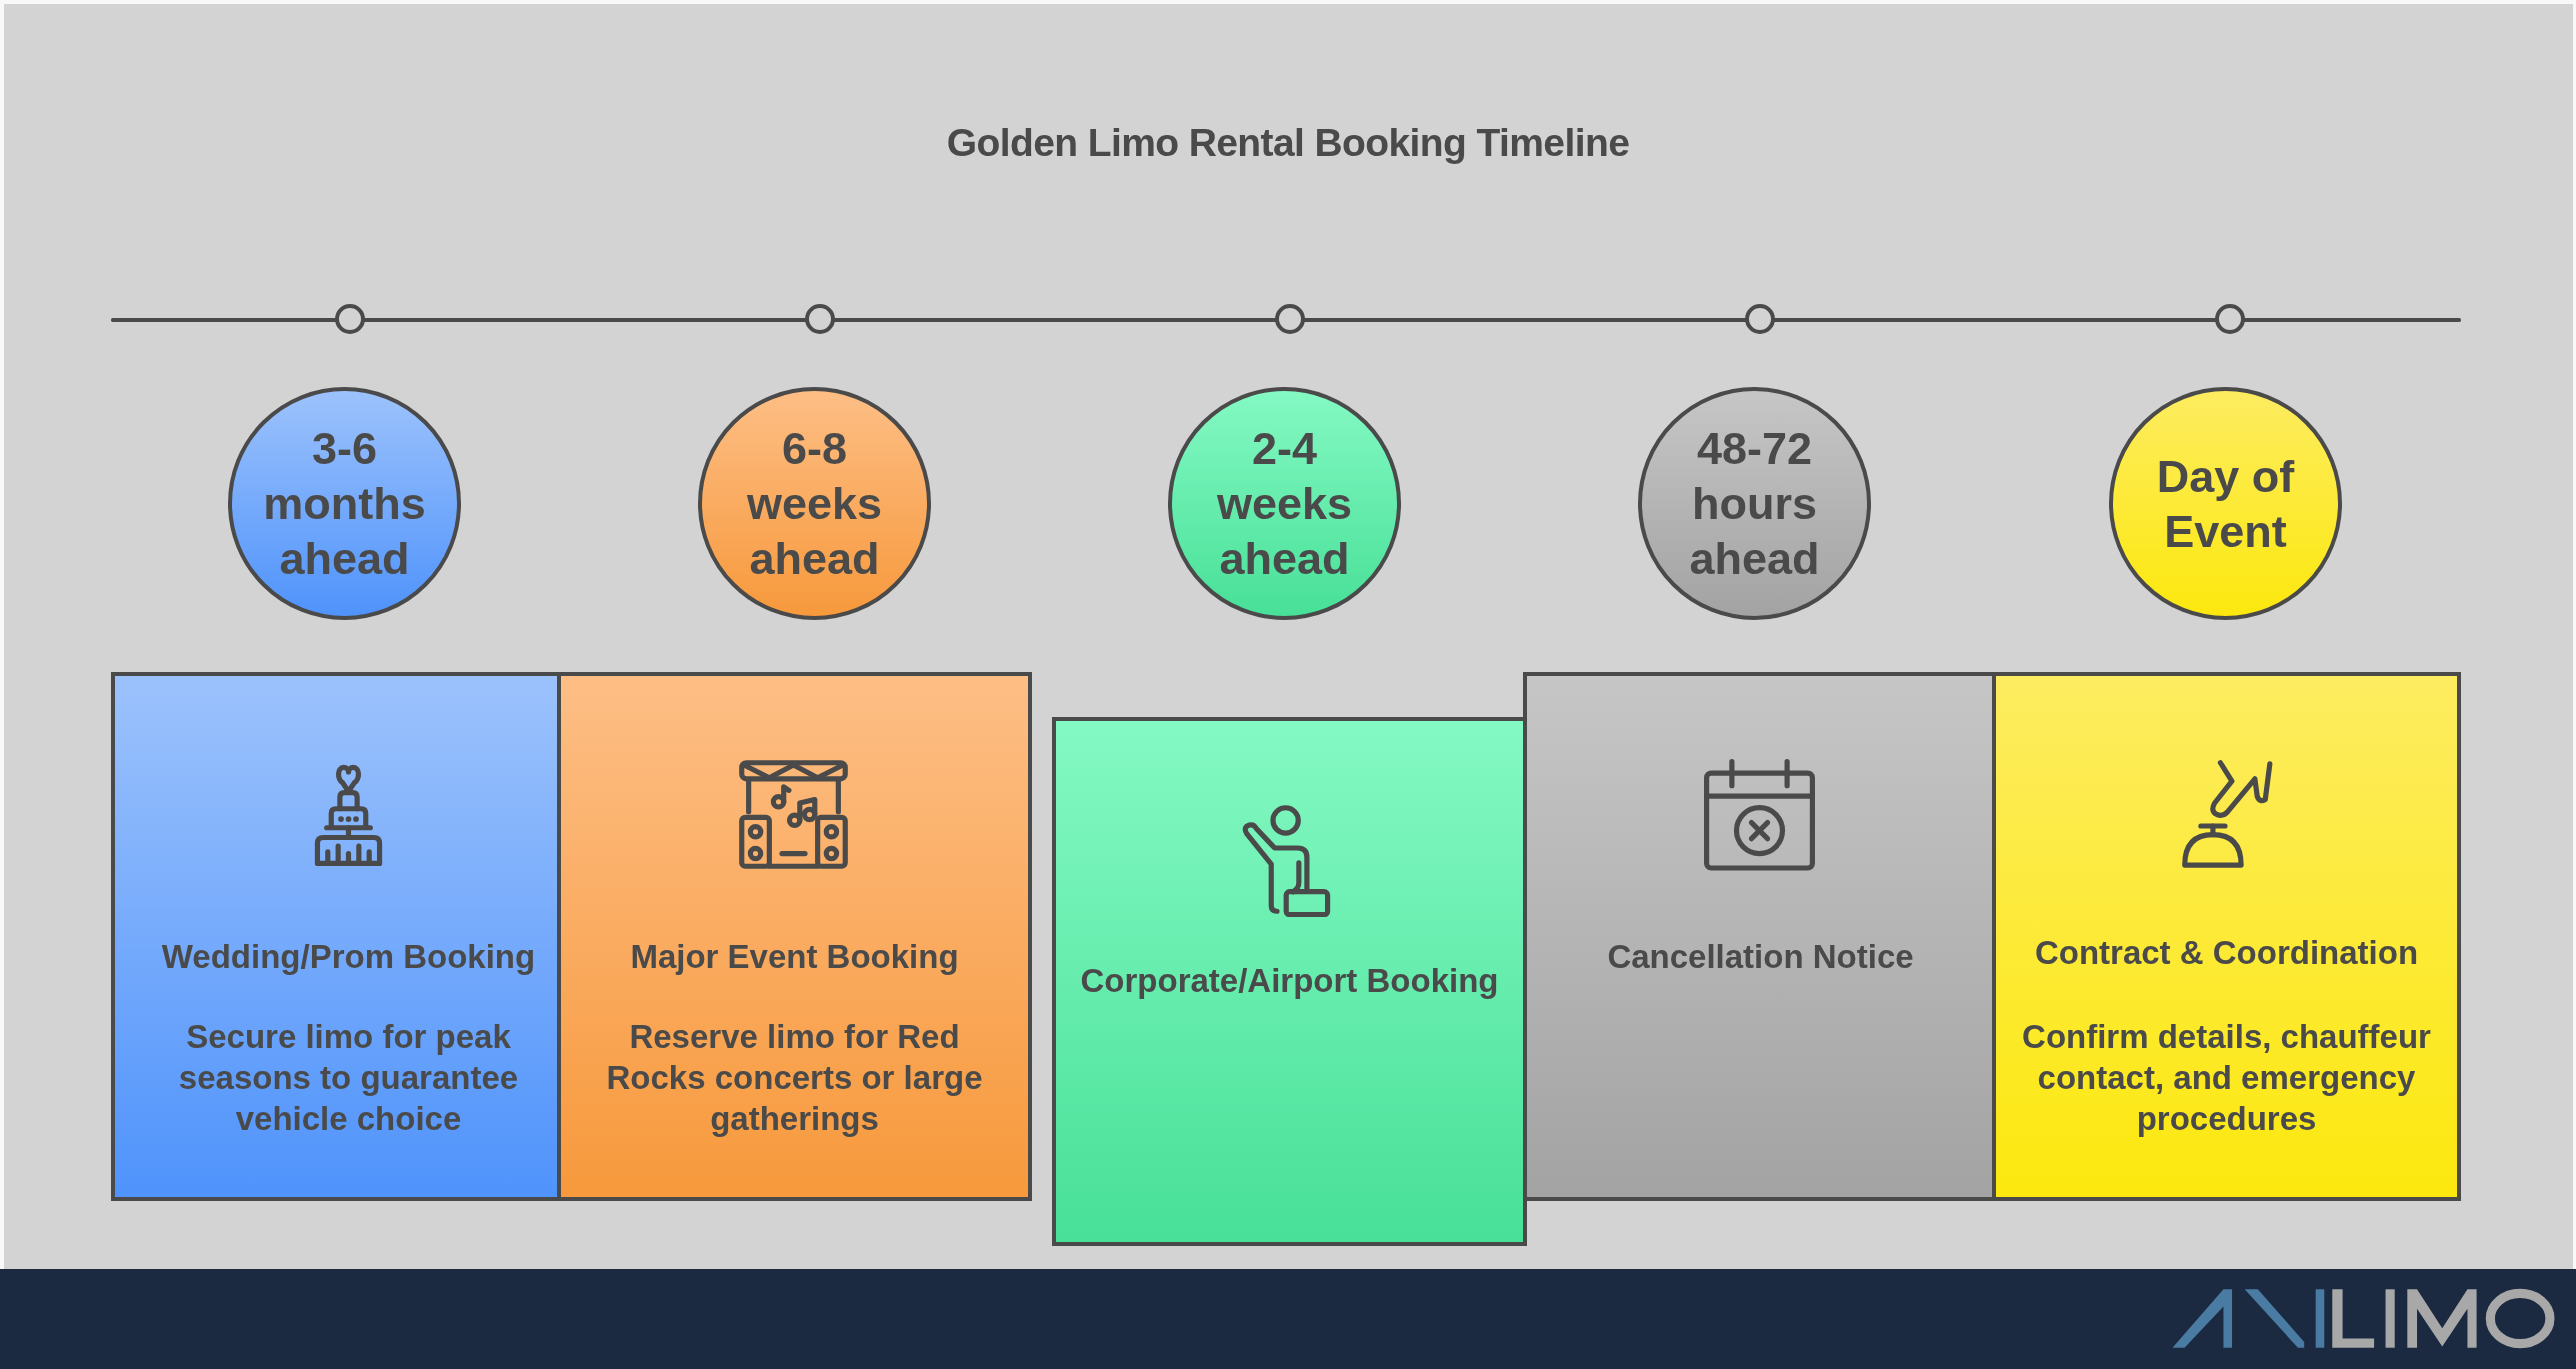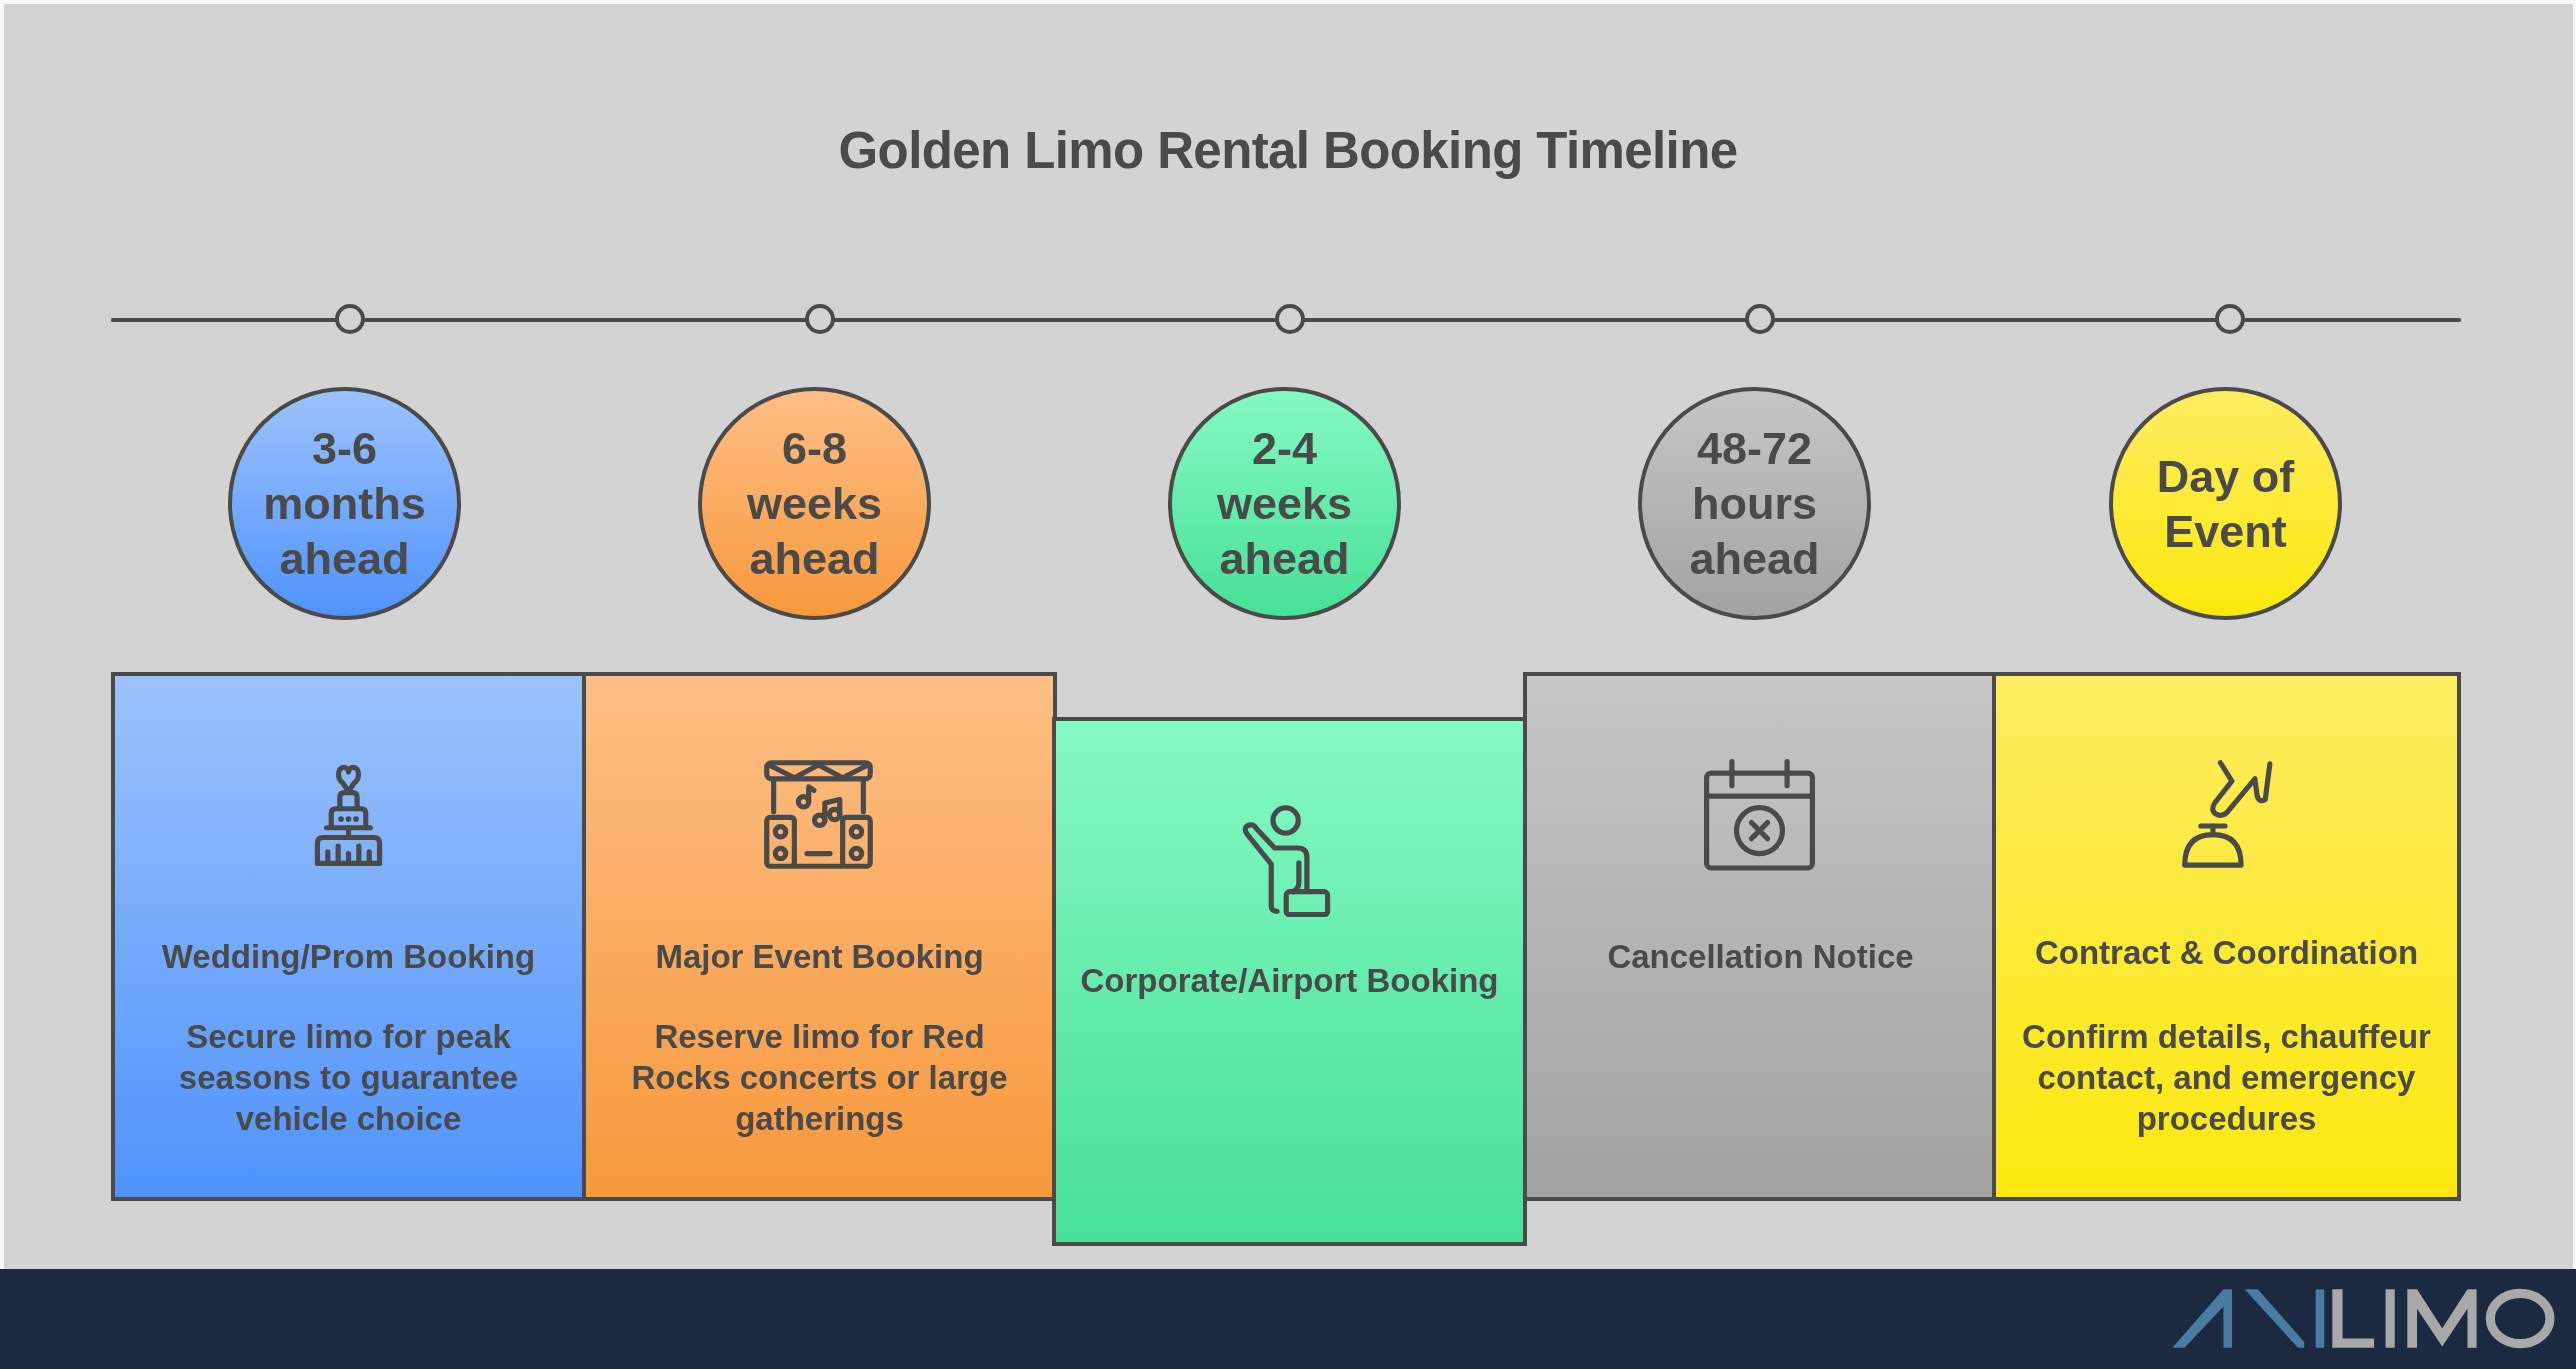--- a/index.html
+++ b/index.html
@@ -1,20 +1,20 @@
 <!DOCTYPE html>
 <html style="font-size:9.2px"><head>
 <meta charset="utf-8">
 <style>
   html, body { margin:0; padding:0; }
   body { width:2576px; height:1370px; background:#f8f8f8; position:relative; overflow:hidden;
          font-family:"Liberation Sans", "DejaVu Sans", sans-serif; color:#4a4a4a; }
   .panel { position:absolute; left:3.5px; top:3.5px; width:2569px; height:1266px; background:#d3d3d3; }
   .title { position:absolute; left:0; width:2576px; top:121px; text-align:center;
-           font-size:51px; font-weight:bold; color:#4a4a4a; letter-spacing:-0.6px; }
+           font-size:39px; font-weight:bold; color:#4a4a4a; letter-spacing:-0.6px; }
   .timeline { position:absolute; left:111px; top:318px; width:2350px; height:3.5px; background:#4a4a4a; border-radius:1.7px; }
   .marker { position:absolute; width:22px; height:22px; border:4.6px solid #4a4a4a; border-radius:50%;
             background:#d3d3d3; top:304px; }
   .bubble { position:absolute; top:387px; width:225px; height:225px; border:4.6px solid #4a4a4a; border-radius:50%;
             display:flex; align-items:center; justify-content:center; text-align:center; box-sizing:content-box; }
   .bubble span { font-size:45px; font-weight:bold; line-height:55px; color:#4a4a4a; white-space:pre-line; }
   .cards { position:absolute; left:111px; top:672px; width:2350px; height:529px;font-weight:bold; }
   .card { position:absolute; top:0; height:529px; box-sizing:border-box; border:4.6px solid #4a4a4a; }
   .card + .card { }
   .notch { position:absolute; top:-4.6px; width:0; height:0; }
@@ -87,21 +87,21 @@
       <g fill="#4a4a4a">
           <circle cx="87" cy="108" r="5"></circle>
           <circle cx="100" cy="108" r="5"></circle>
           <circle cx="113" cy="108" r="5"></circle>
         </g>
     </svg>
     <div class="card-title" style="top:260px">Wedding/Prom Booking</div>
     <div class="card-desc" style="top:340px">Secure limo for peak seasons to guarantee vehicle choice</div>
   </div>
 
-  <div class="card" style="left:471px; width:475px; background:linear-gradient(#fdbe85,#f7993c);">
+  <div class="card" style="left:446px; width:475px; background:linear-gradient(#fdbe85,#f7993c);">
     <svg class="notch" style="left:208px" width="49" height="35" viewBox="0 0 86 60">
       <polygon points="0,0 86,0 43,52" fill="#d3d3d3"></polygon>
       <polyline points="0,4 43,52 86,4" fill="none" stroke="#4a4a4a" stroke-width="8"></polyline>
     </svg>
     <svg class="icon" style="left:175px" viewBox="0 0 200 200">
       <g fill="none" stroke="#4a4a4a" stroke-width="9" stroke-linecap="round" stroke-linejoin="round">
         <rect x="10" y="10" width="180" height="28" rx="8"></rect>
         <path d="M14 14 L58 36 L100 14 L142 36 L186 14"></path>
         <line x1="22" y1="40" x2="22" y2="95"></line>
         <line x1="178" y1="40" x2="178" y2="95"></line>

